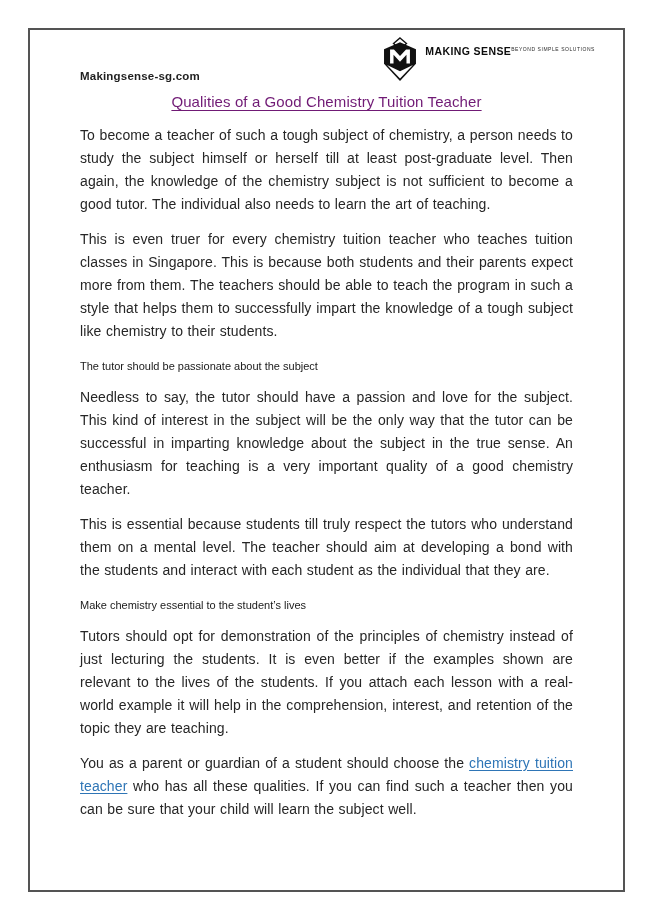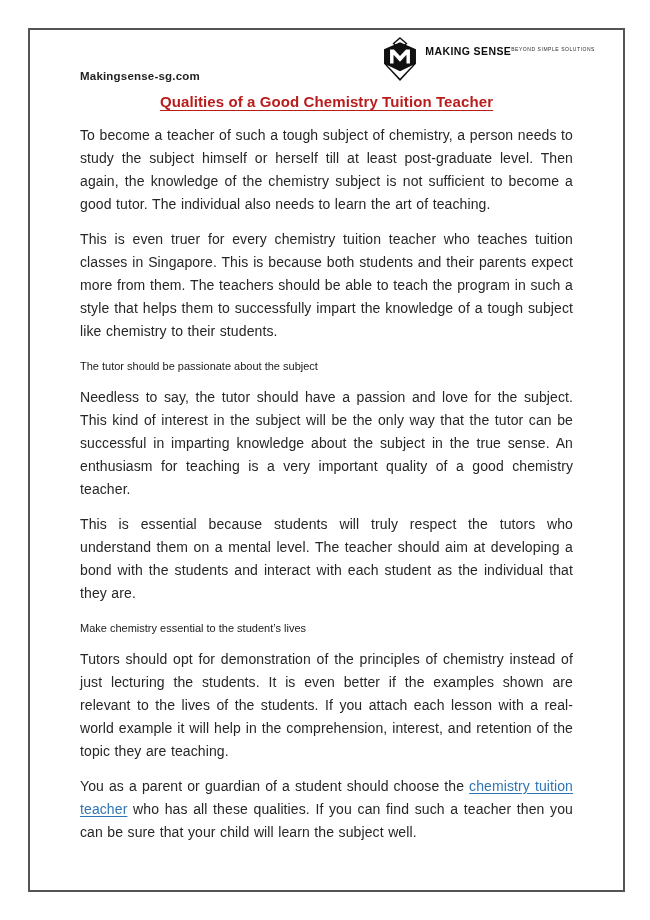--- a/index.html
+++ b/index.html
@@ -47,22 +47,22 @@
     font-size: 5px;
     color: #2b2b2b;
     letter-spacing: 0.55px;
     line-height: 7px;
   }
   
   .title {
     margin: 11px 0 14px 0;
     text-align: center;
     font-size: 15px;
-    font-weight: bold;
-    color: #b91c1c;
+    font-weight: normal;
+    color: #701a75;
     text-decoration: underline;
     text-underline-offset: 3px;
     letter-spacing: 0.1px;
   }
   
   .body-copy p {
     font-size: 14px;
     line-height: 23px;
     color: #262626;
     text-align: justify;
@@ -113,21 +113,21 @@
 
     <div class="body-copy">
 
       <p>To become a teacher of such a tough subject of chemistry, a person needs to study the subject himself or herself till at least post-graduate level. Then again, the knowledge of the chemistry subject is not sufficient to become a good tutor. The individual also needs to learn the art of teaching.</p>
 
       <p>This is even truer for every chemistry tuition teacher who teaches tuition classes in Singapore. This is because both students and their parents expect more from them. The teachers should be able to teach the program in such a style that helps them to successfully impart the knowledge of a tough subject like chemistry to their students.</p>
 
       <h2>The tutor should be passionate about the subject</h2>
       <p>Needless to say, the tutor should have a passion and love for the subject. This kind of interest in the subject will be the only way that the tutor can be successful in imparting knowledge about the subject in the true sense. An enthusiasm for teaching is a very important quality of a good chemistry teacher.</p>
 
-      <p>This is essential because students will truly respect the tutors who understand them on a mental level. The teacher should aim at developing a bond with the students and interact with each student as the individual that they are.</p>
+      <p>This is essential because students till truly respect the tutors who understand them on a mental level. The teacher should aim at developing a bond with the students and interact with each student as the individual that they are.</p>
 
       <h2>Make chemistry essential to the student’s lives</h2>
       <p>Tutors should opt for demonstration of the principles of chemistry instead of just lecturing the students. It is even better if the examples shown are relevant to the lives of the students. If you attach each lesson with a real-world example it will help in the comprehension, interest, and retention of the topic they are teaching.</p>
 
       <p><span>You as a parent or guardian of a student should choose the </span><a class="doc-link" href="#">chemistry tuition teacher</a><span> who has all these qualities. If you can find such a teacher then you can be sure that your child will learn the subject well.</span></p>
 
     </div>
   </div>
 </div>
 

